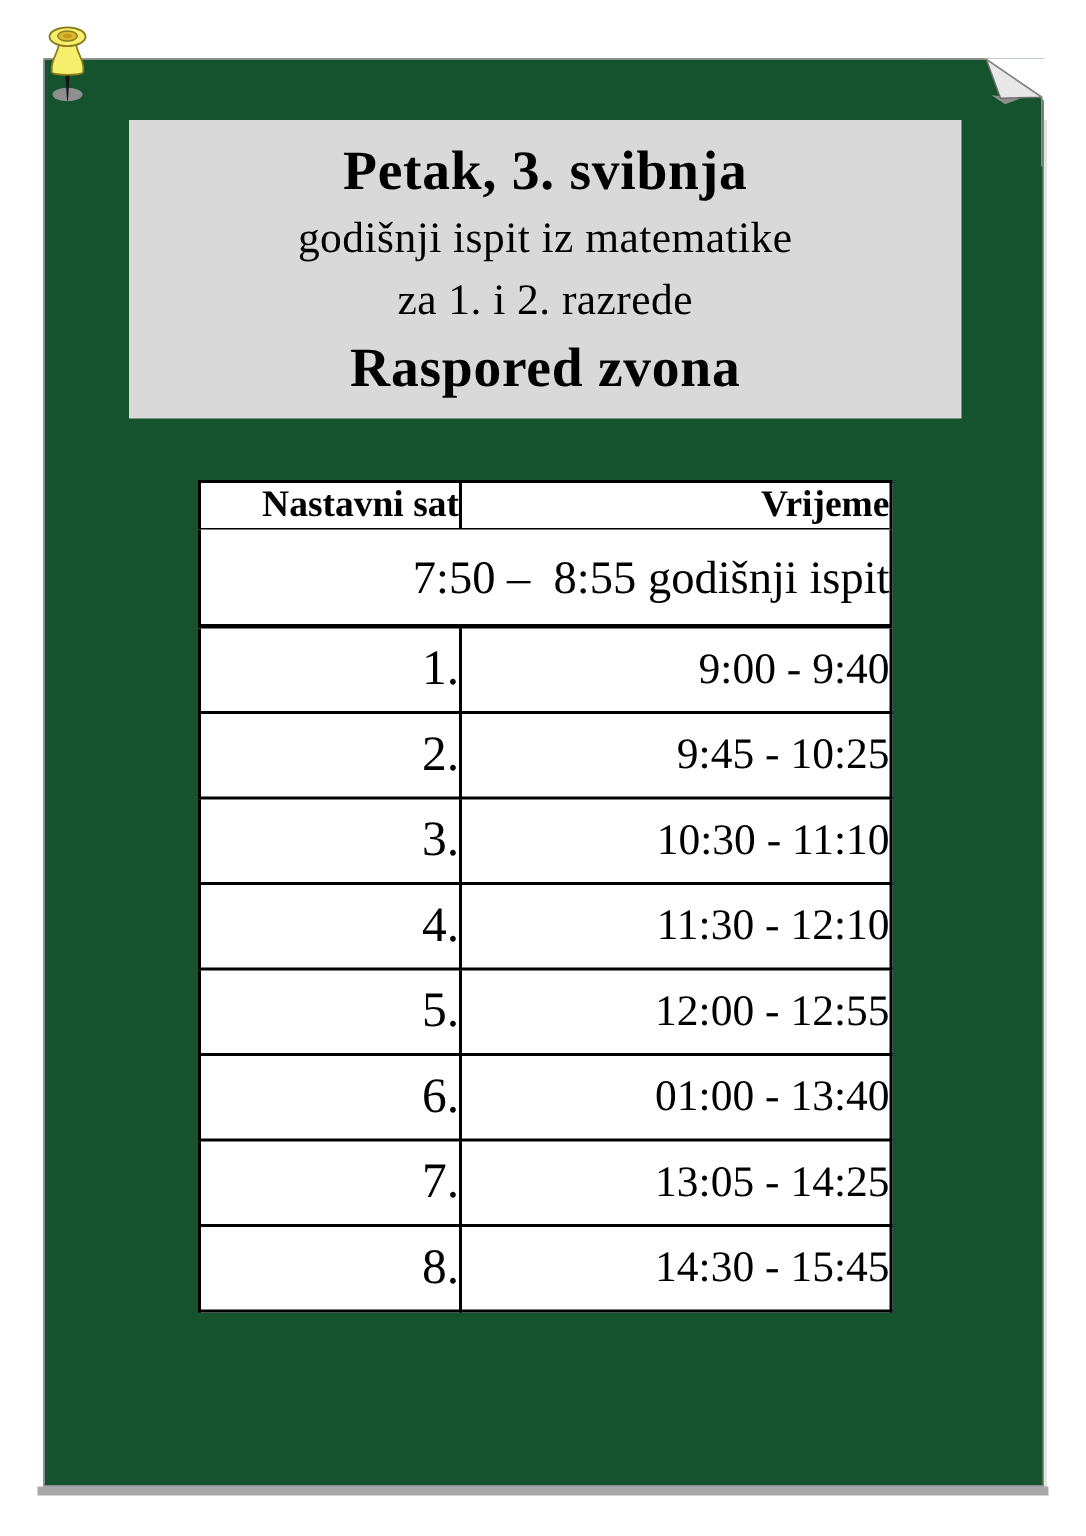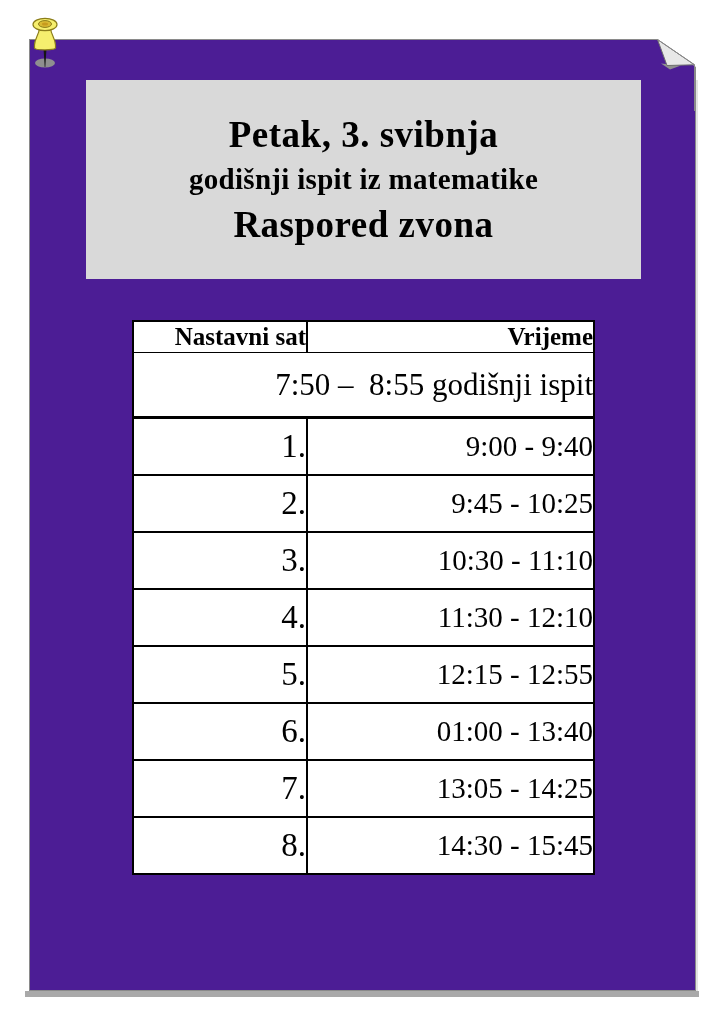--- a/index.html
+++ b/index.html
@@ -2,21 +2,21 @@
 <html><head>
 <meta charset="utf-8">
 <style>
   html,body{margin:0;padding:0;}
   body{
     width:724px;height:1024px;position:relative;background:#ffffff;
     font-family:"Liberation Serif", serif;color:#000;overflow:hidden;
   }
   .page{
     position:absolute;left:29px;top:39px;width:667px;height:952px;
-    background:#4c1d95;border:1px solid #8a8a8a;box-sizing:border-box;
+    background:#14532d;border:1px solid #8a8a8a;box-sizing:border-box;
   }
   
   .page::after{
     content:"";position:absolute;left:-5px;right:-4px;bottom:-7px;height:6px;
     background:#a9a9a9;
   }
   
   .page::before{
     content:"";position:absolute;top:40px;right:-3px;bottom:-2px;width:2px;
     background:#e3e3e3;
@@ -28,21 +28,21 @@
   .pin-svg{
     position:absolute;left:25px;top:16px;width:42px;height:58px;z-index:5;
     overflow:visible;
   }
   .header-block{
     position:absolute;left:56px;top:40px;width:555px;height:199px;
     background:#d9d9d9;display:flex;flex-direction:column;
     align-items:center;justify-content:center;text-align:center;
   }
   .t-big{font-size:37px;font-weight:bold;line-height:49px;letter-spacing:.5px;}
-  .t-med{font-size:29px;font-weight:bold;line-height:41px;letter-spacing:.3px;}
+  .t-med{font-size:29px;font-weight:normal;line-height:41px;letter-spacing:.3px;}
   .sched{position:absolute;left:102px;top:280px;}
   table{border-collapse:collapse;table-layout:fixed;width:461px;background:#fff;}
   th,td{
     border:2px solid #000;text-align:right;vertical-align:middle;padding:0;
     overflow:hidden;
   }
   th{height:30px;font-size:25px;font-weight:bold;border-bottom-width:1px;}
   td.exam{
     height:63px;font-size:31px;border-top-width:1px;border-bottom-width:3px;
     white-space:pre-wrap;font-weight:normal;
@@ -58,20 +58,21 @@
   <svg class="fold-svg" viewBox="0 0 82 72" aria-hidden="true">
     <path d="M42,0 L82,0 L82,28 Z" fill="#ffffff"></path>
     <polygon points="47,24.5 56,30.5 67,26.5" fill="#8f8f8f"></polygon>
     <polygon points="43.5,0.5 53,26.5 80.5,25.8" fill="#e8e8e8" stroke="#6e6e6e" stroke-width="1" stroke-linejoin="round"></polygon>
     <path d="M0,0.5 H43.5 L80.5,25.8 V72" fill="none" stroke="#8a8a8a" stroke-width="1"></path>
   </svg>
 
   <div class="header-block">
     <div class="t-big">Petak, 3. svibnja</div>
     <div class="t-med">godišnji ispit iz matematike</div>
+    <div class="t-med">za 1. i 2. razrede</div>
     <div class="t-big">Raspored zvona</div>
   </div>
 
   <div class="sched">
     <table>
       <colgroup>
           <col style="width:174px">
           <col style="width:287px">
         </colgroup>
       <tbody>
@@ -93,21 +94,21 @@
       <tr>
         <td class="num">3.</td>
         <td class="time">10:30 - 11:10</td>
       </tr>
       <tr>
         <td class="num">4.</td>
         <td class="time">11:30 - 12:10</td>
       </tr>
       <tr>
         <td class="num">5.</td>
-        <td class="time">12:15 - 12:55</td>
+        <td class="time">12:00 - 12:55</td>
       </tr>
       <tr>
         <td class="num">6.</td>
         <td class="time">01:00 - 13:40</td>
       </tr>
       <tr>
         <td class="num">7.</td>
         <td class="time">13:05 - 14:25</td>
       </tr>
       <tr>

